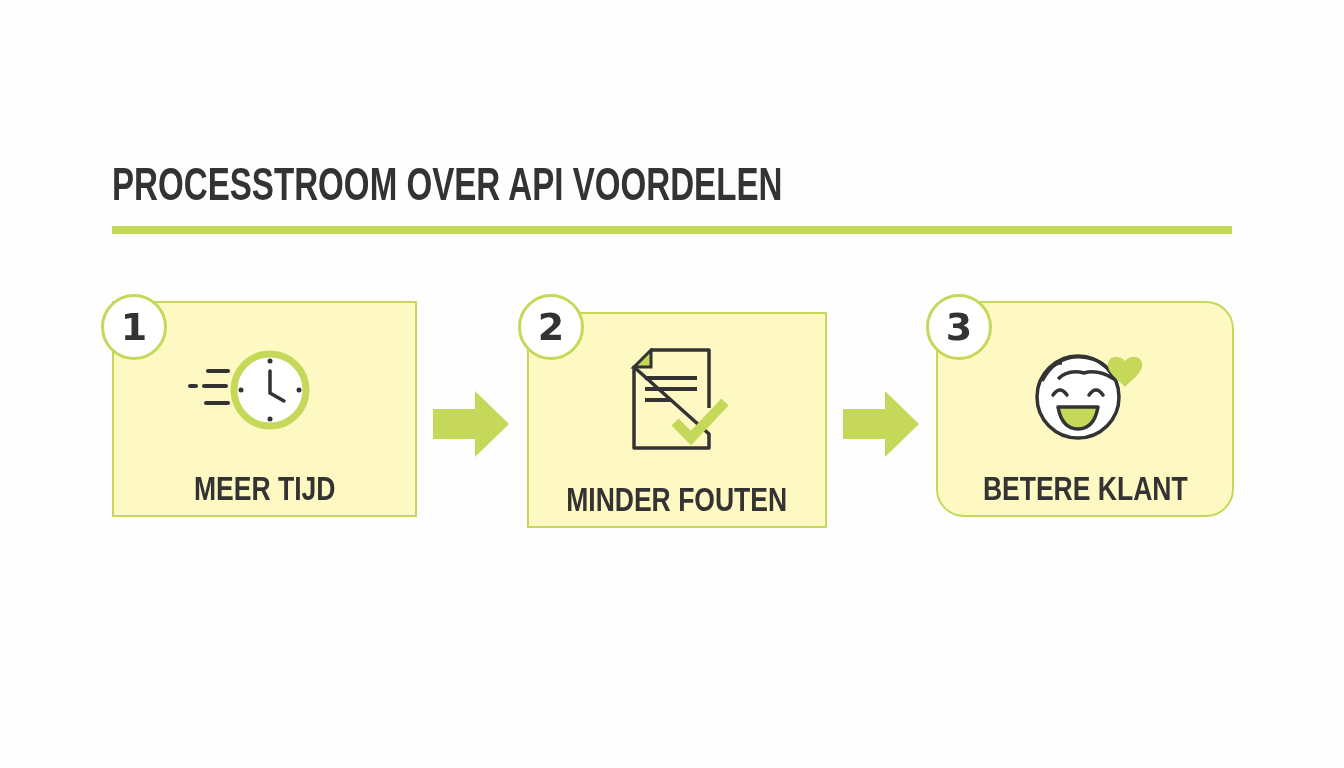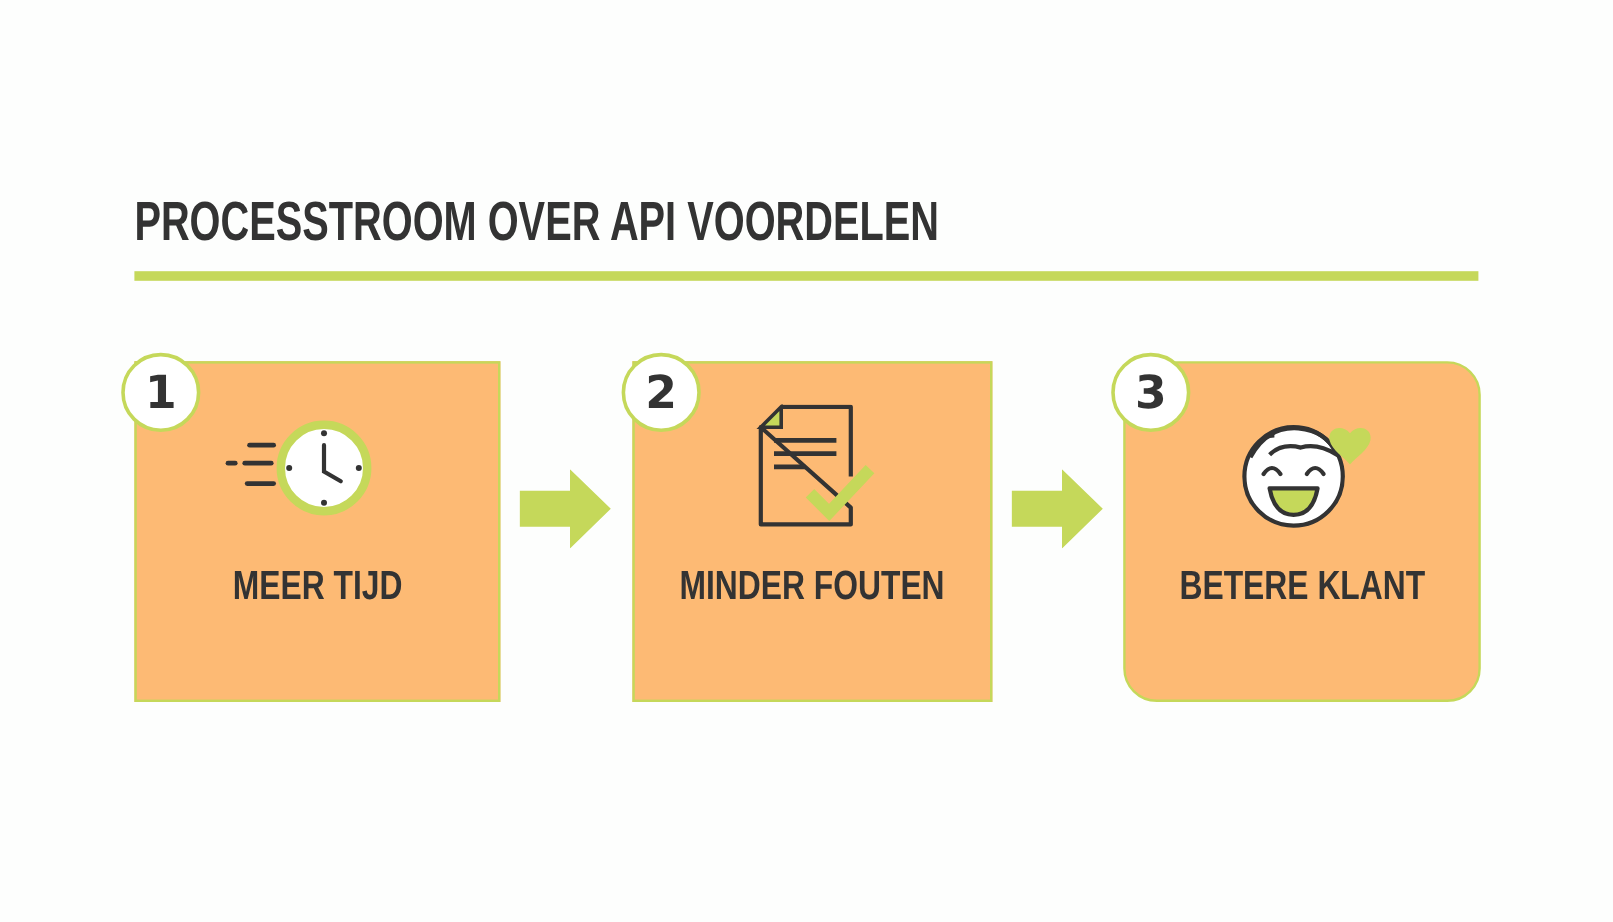--- a/index.html
+++ b/index.html
@@ -1,19 +1,19 @@
 <!DOCTYPE html>
 <html><head>
 <meta charset="utf-8">
 <style>
   html, body { margin:0; padding:0; }
   body { width:1344px; height:768px; background:#fdfefd; position:relative; overflow:hidden; font-family:"Liberation Sans", sans-serif; }
   .title { position:absolute; left:112px; top:158px; font-family:"Liberation Sans", sans-serif; font-weight:bold; font-size:46px; color:#333333; letter-spacing:0px; transform:scaleX(0.72); transform-origin:left top; white-space:nowrap; line-height:52px; }
   .rule { position:absolute; left:112px; top:226px; width:1120px; height:8px; background:#c5d85a; }
-  .card { position:absolute; top:301px; height:284px; border:2px solid #c5d85a; background:#fdba74; box-sizing:border-box; }
+  .card { position:absolute; top:301px; height:216px; border:2px solid #c5d85a; background:#fef9c3; box-sizing:border-box; }
   .badge { position:absolute; width:66px; height:66px; border:3px solid #c5d85a; border-radius:50%; background:#fff; box-sizing:border-box; display:flex; align-items:center; justify-content:center; font-family:"DejaVu Sans", sans-serif; font-weight:bold; font-size:38px; color:#333; }
   .label { position:absolute; left:0; right:0; top:166px; text-align:center; font-family:"Liberation Sans", sans-serif; font-weight:bold; font-size:34px; color:#333; }
   .label span { display:inline-block; transform:scaleX(0.78); }
   .icon { position:absolute; }
   .arrow { position:absolute; }
 </style>
 </head>
 <body>
 
 <div class="title">PROCESSTROOM OVER API VOORDELEN</div>
@@ -33,21 +33,21 @@
     <polyline points="84,22 84,44 98,52" fill="none" stroke="#333" stroke-width="3.5" stroke-linecap="round"></polyline>
   </svg>
   <div class="label"><span>MEER TIJD</span></div>
 </div>
 <div class="badge" style="left:101px; top:294px;">1</div>
 
 <svg class="arrow" style="left:433px; top:391px;" width="78" height="66" viewBox="0 0 78 66">
   <polygon points="0,18 42,18 42,0 76,33 42,66 42,48 0,48" fill="#c5d85a"></polygon>
 </svg>
 
-<div class="card" style="left:527px; width:300px;">
+<div class="card" style="left:527px; width:300px;margin-top:11px;">
   <svg class="icon" style="left:100px; top:34px;" width="110" height="110" viewBox="0 0 110 110">
     <path d="M22,2 L80,2 L80,60 M80,86 L80,100 L5,100 L5,19 Z" fill="none" stroke="#333" stroke-width="3.5" stroke-linejoin="round"></path>
     <polygon points="5,19 22,2 22,19" fill="#c5d85a" stroke="#333" stroke-width="3"></polygon>
     <line x1="16" y1="30" x2="68" y2="30" stroke="#333" stroke-width="4"></line>
     <line x1="16" y1="41" x2="68" y2="41" stroke="#333" stroke-width="4"></line>
     <line x1="16" y1="52" x2="42" y2="52" stroke="#333" stroke-width="4"></line>
     <polyline points="46,74 62,90 96,54" fill="none" stroke="#c5d85a" stroke-width="10"></polyline>
   </svg>
   <div class="label"><span>MINDER FOUTEN</span></div>
 </div>

